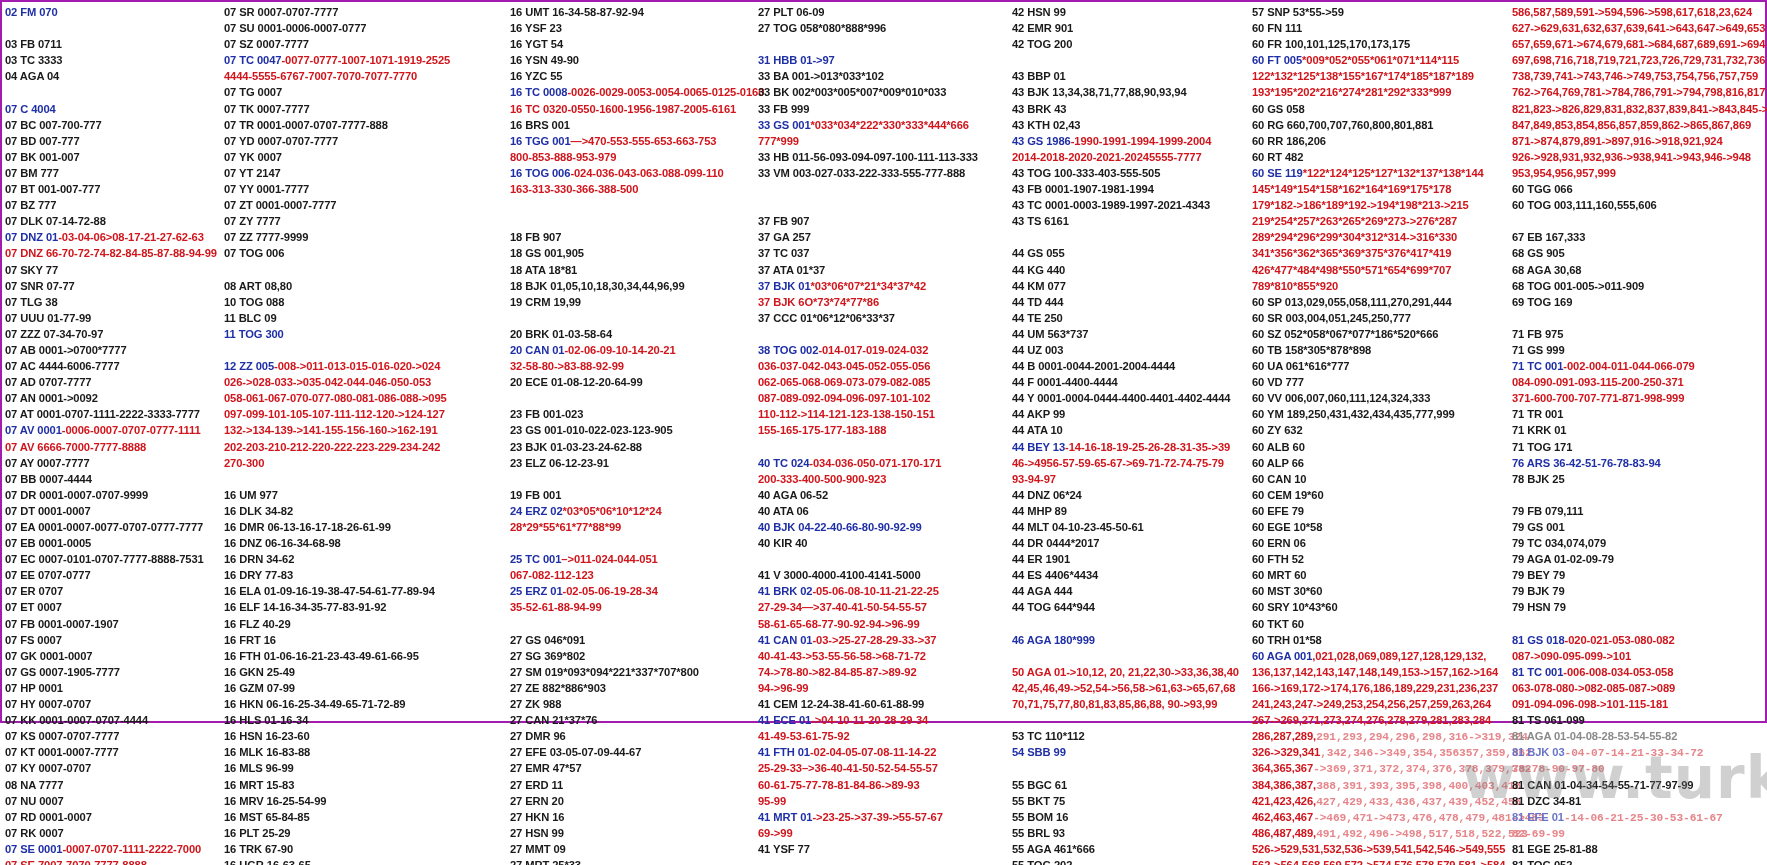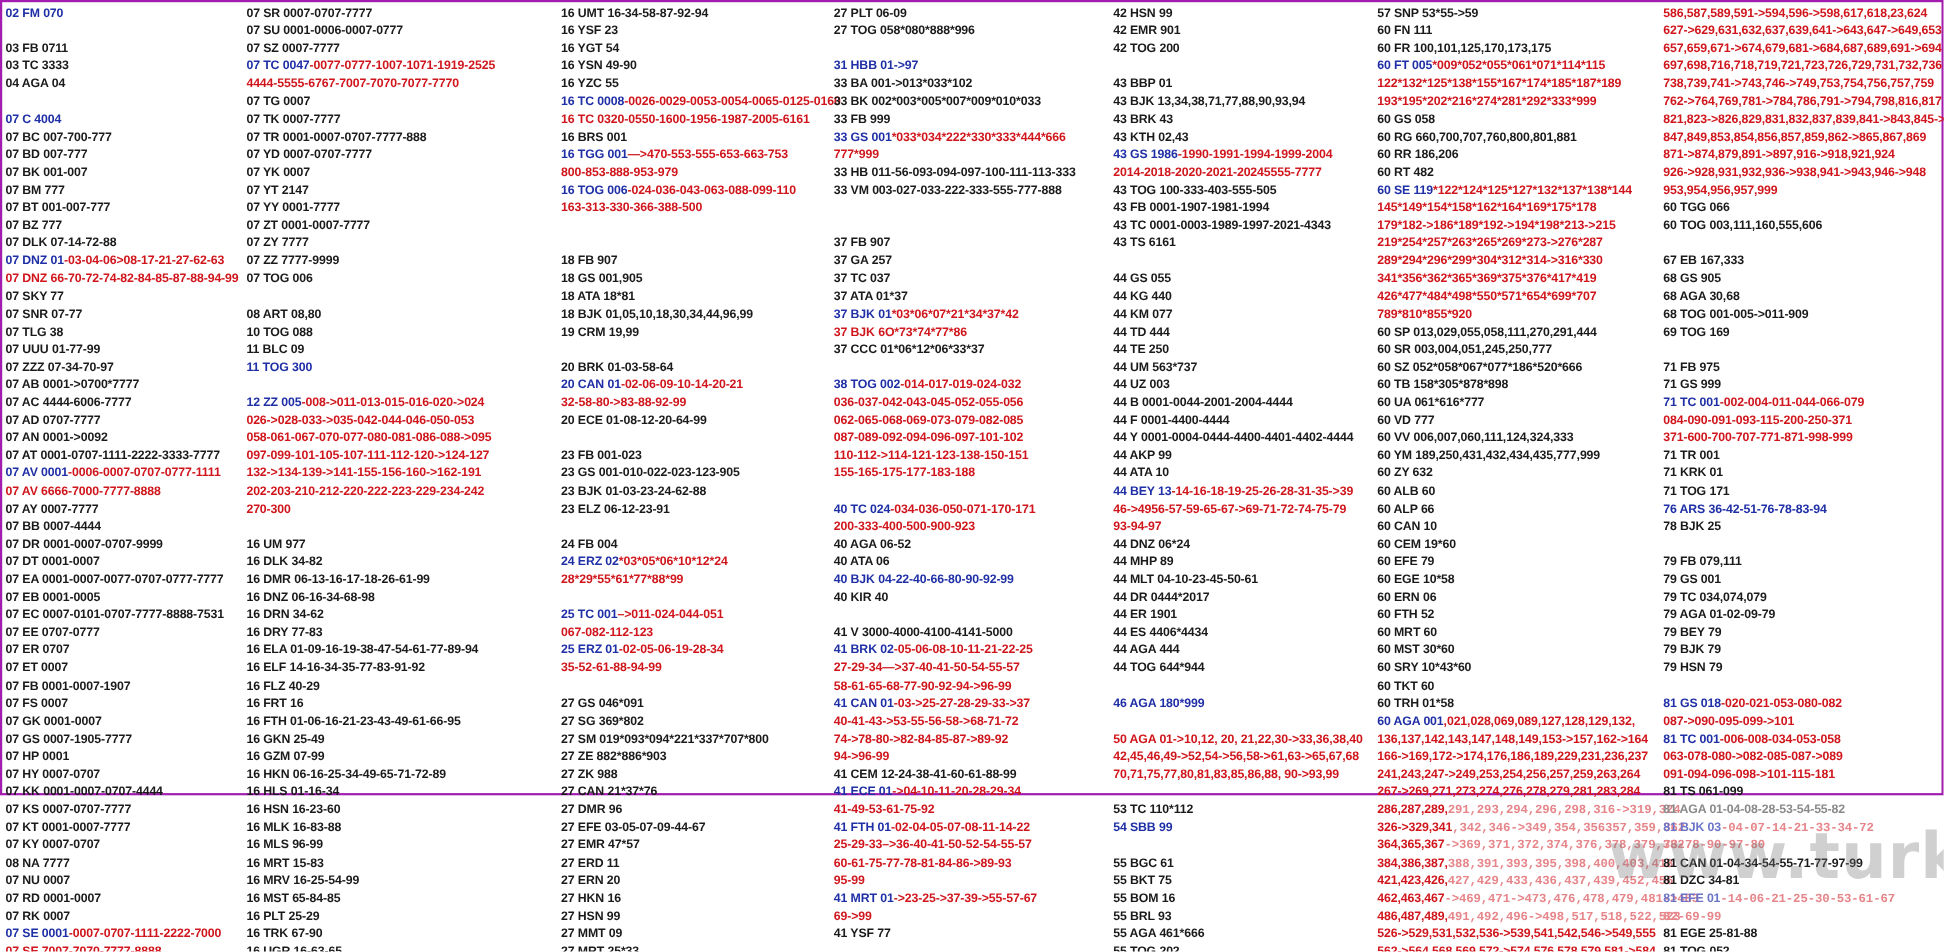--- a/index.html
+++ b/index.html
@@ -162,21 +162,21 @@
         <div class="line"><span class="seg-k">20 BRK 01-03-58-64</span></div>
         <div class="line"><span class="seg-b">20 CAN 01</span><span class="seg-r">-02-06-09-10-14-20-21</span></div>
         <div class="line"><span class="seg-r">32-58-80-&gt;83-88-92-99</span></div>
         <div class="line"><span class="seg-k">20 ECE 01-08-12-20-64-99</span></div>
         <div class="line blank"></div>
         <div class="line"><span class="seg-k">23 FB 001-023</span></div>
         <div class="line"><span class="seg-k">23 GS 001-010-022-023-123-905</span></div>
         <div class="line"><span class="seg-k">23 BJK 01-03-23-24-62-88</span></div>
         <div class="line"><span class="seg-k">23 ELZ 06-12-23-91</span></div>
         <div class="line blank"></div>
-        <div class="line"><span class="seg-k">24 FB 004</span></div>
+        <div class="line"><span class="seg-k">19 FB 001</span></div>
         <div class="line"><span class="seg-b">24 ERZ 02</span><span class="seg-r">*03*05*06*10*12*24</span></div>
         <div class="line"><span class="seg-r">28*29*55*61*77*88*99</span></div>
         <div class="line blank"></div>
         <div class="line"><span class="seg-b">25 TC 001</span><span class="seg-r">–&gt;011-024-044-051</span></div>
         <div class="line"><span class="seg-r">067-082-112-123</span></div>
         <div class="line"><span class="seg-b">25 ERZ 01</span><span class="seg-r">-02-05-06-19-28-34</span></div>
         <div class="line"><span class="seg-r">35-52-61-88-94-99</span></div>
         <div class="line blank"></div>
         <div class="line"><span class="seg-k">27 GS 046*091</span></div>
         <div class="line"><span class="seg-k">27 SG 369*802</span></div>

